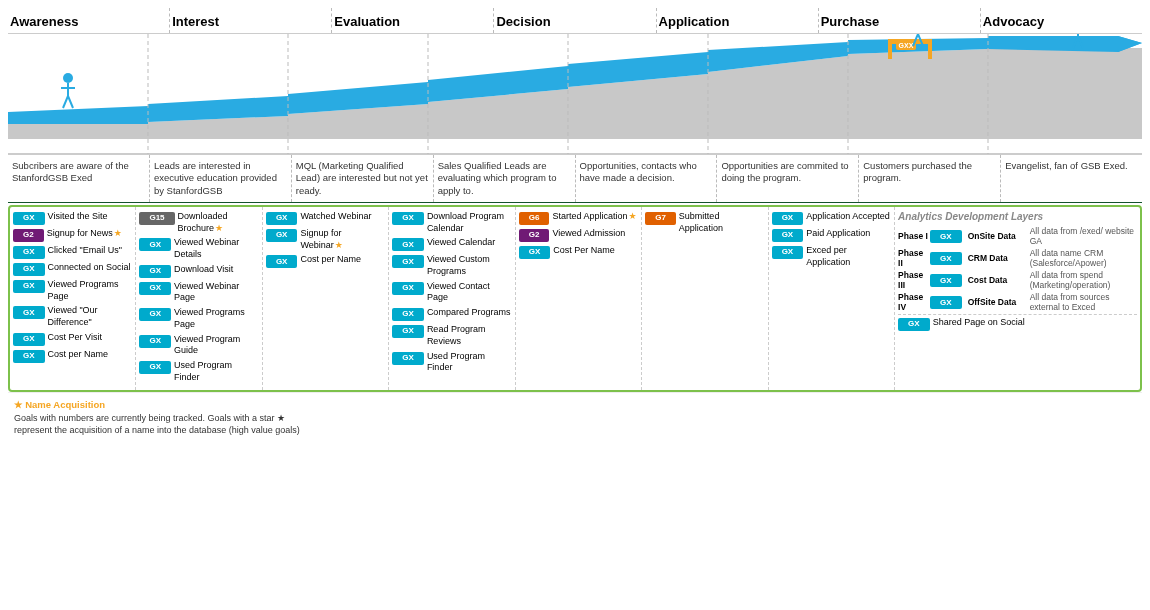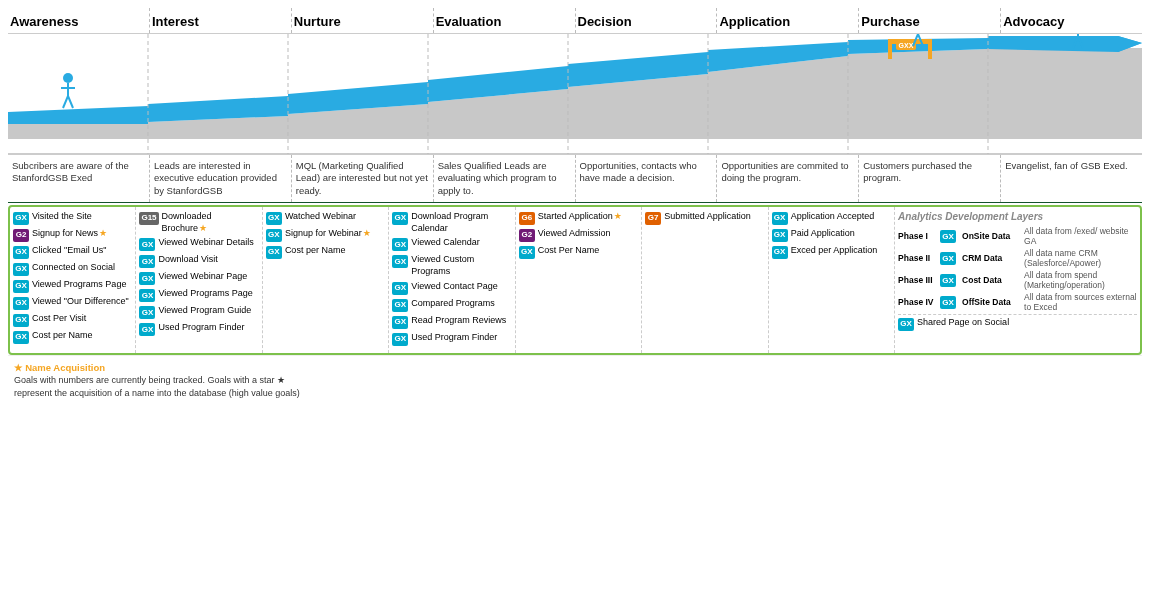--- a/index.html
+++ b/index.html
@@ -71,21 +71,21 @@
     .badge {
       display: inline-flex;
       align-items: center;
       justify-content: center;
       min-width: 16px;
       height: 13px;
       border-radius: 2px;
       font-size: 8px;
       font-weight: bold;
       color: white;
-      padding: 0 2px;
+      padding: 0 10px;
       margin-right: 3px;
       flex-shrink: 0;
       margin-top: 1px;
     }
     .badge-gx { background: #00aacc; }
     .badge-g2 { background: #701a75; }
     .badge-g6 { background: #e06000; }
     .badge-g7 { background: #e06000; }
     .badge-g15 { background: #666; text-align: center; }
     .star { color: #f5a623; font-size: 9px; margin-left: 1px; }
@@ -97,21 +97,21 @@
       font-weight: bold;
     }
     .analytics-row {
       display: flex;
       align-items: center;
       margin-bottom: 2px;
       font-size: 8.5px;
     }
     .phase-label {
       font-weight: bold;
-      width: 42px;
+      width: 32px;
       flex-shrink: 0;
     }
 
     
     .footer-note {
       padding: 5px 6px;
       font-size: 9px;
       color: #333;
       border-top: 1px solid #eee;
       line-height: 1.4;
@@ -123,21 +123,20 @@
     }
   </style>
 </head>
 <body>
 
 <div class="outer">
 
   <div class="stages-header">
     <div class="stage-col">Awareness</div>
     <div class="stage-col">Interest</div>
-    <div class="stage-col">Nurture</div>
     <div class="stage-col">Evaluation</div>
     <div class="stage-col">Decision</div>
     <div class="stage-col">Application</div>
     <div class="stage-col">Purchase</div>
     <div class="stage-col">Advocacy</div>
   </div>
 
   <div style="display:flex; height:120px; border-bottom:1px solid #ccc;">
     <svg width="1134" height="120" viewBox="0 0 1134 120" style="display:block;">
 

